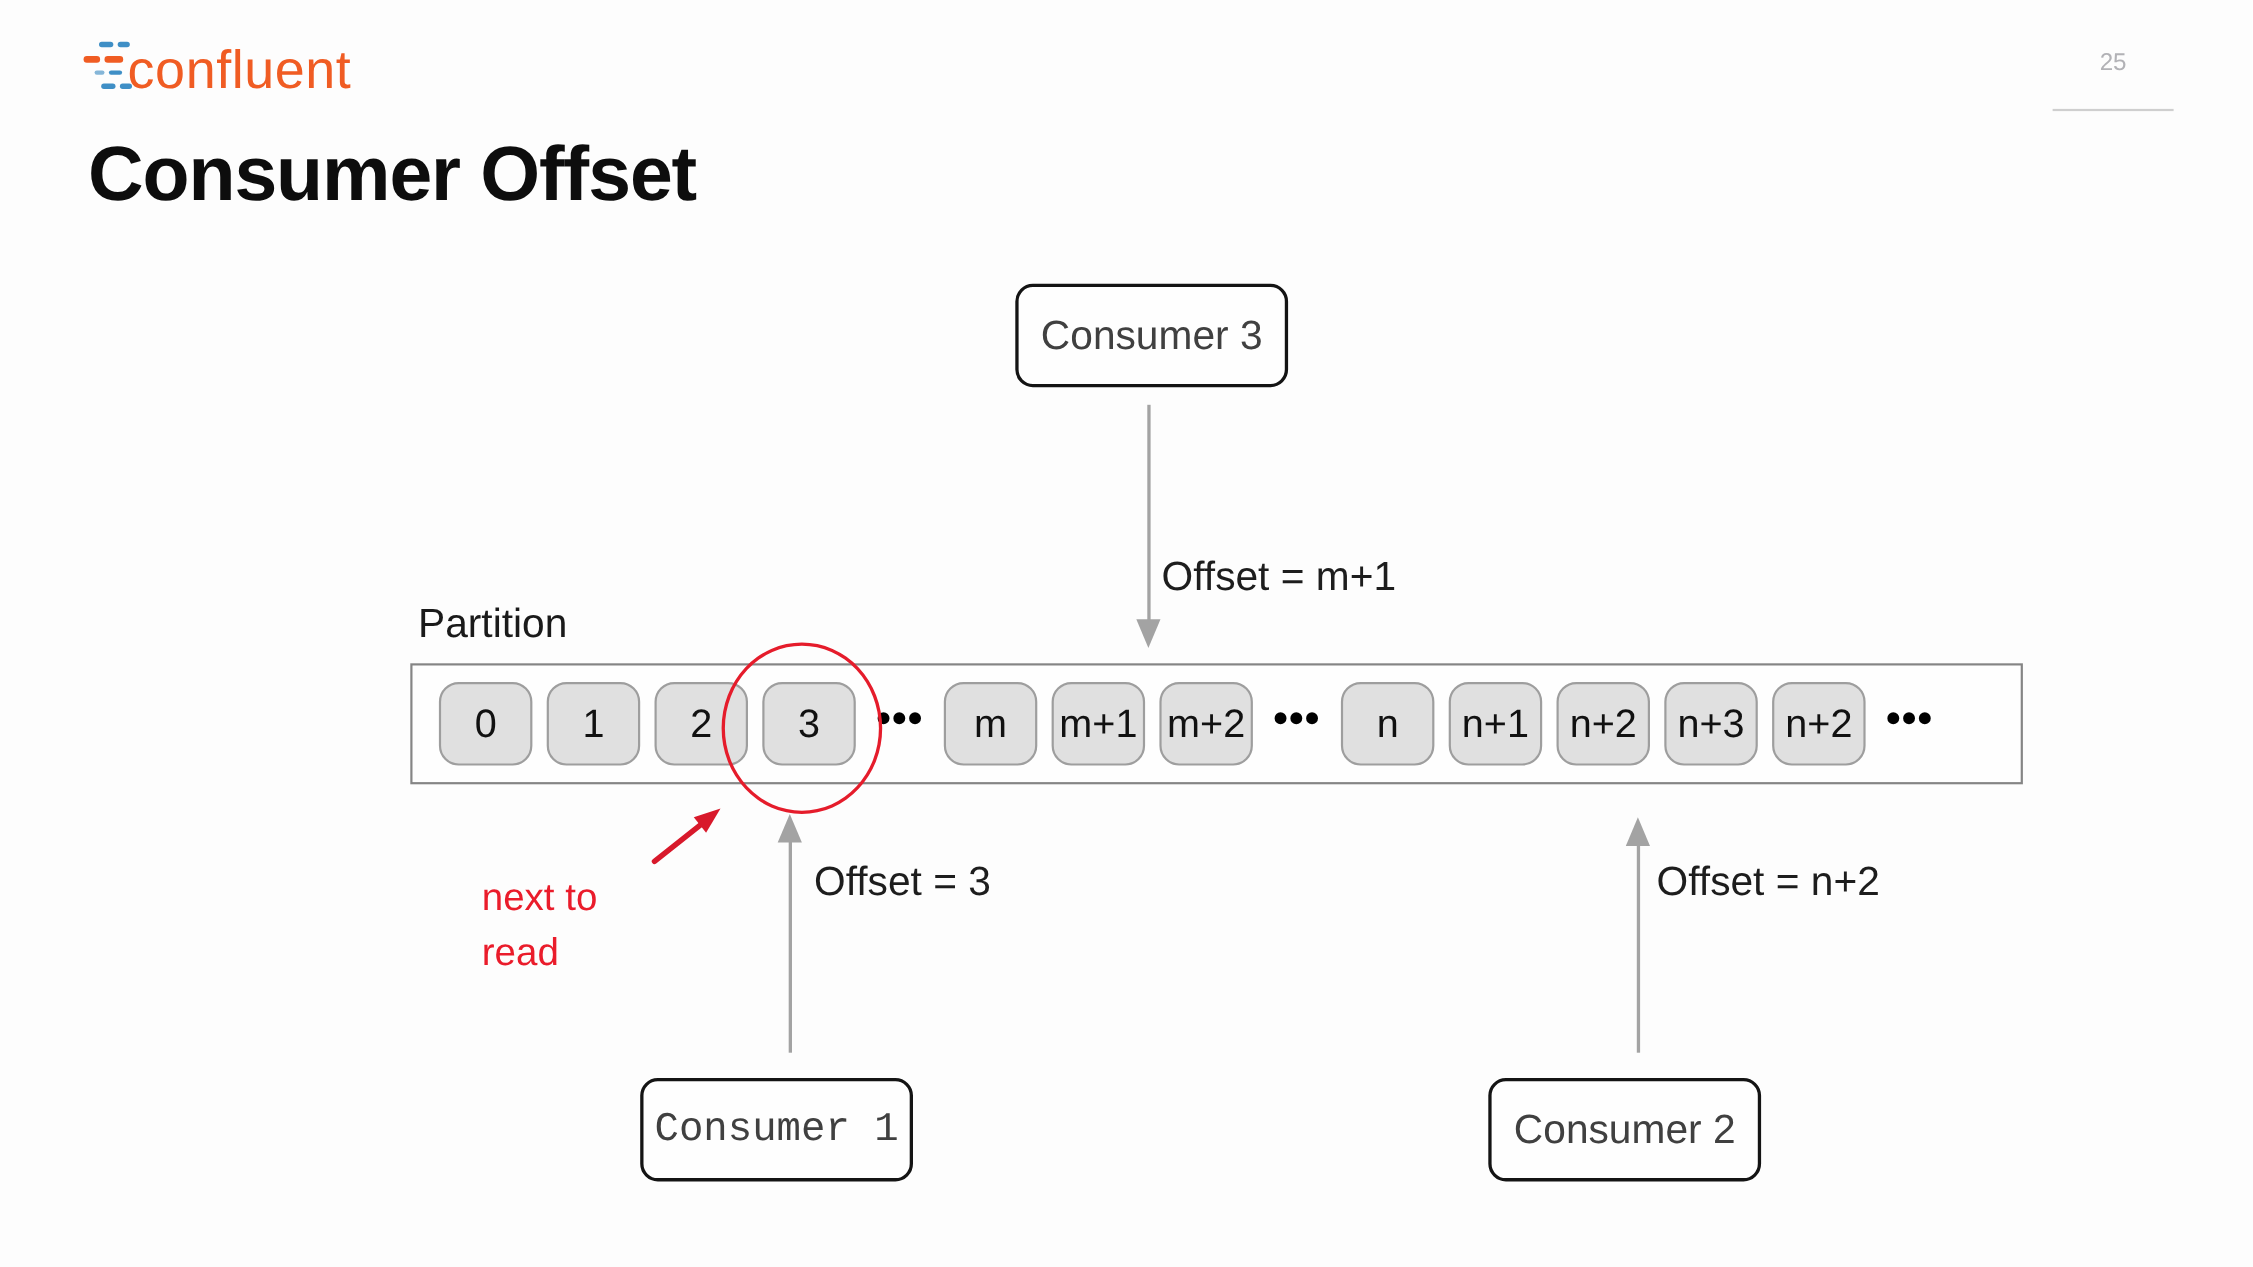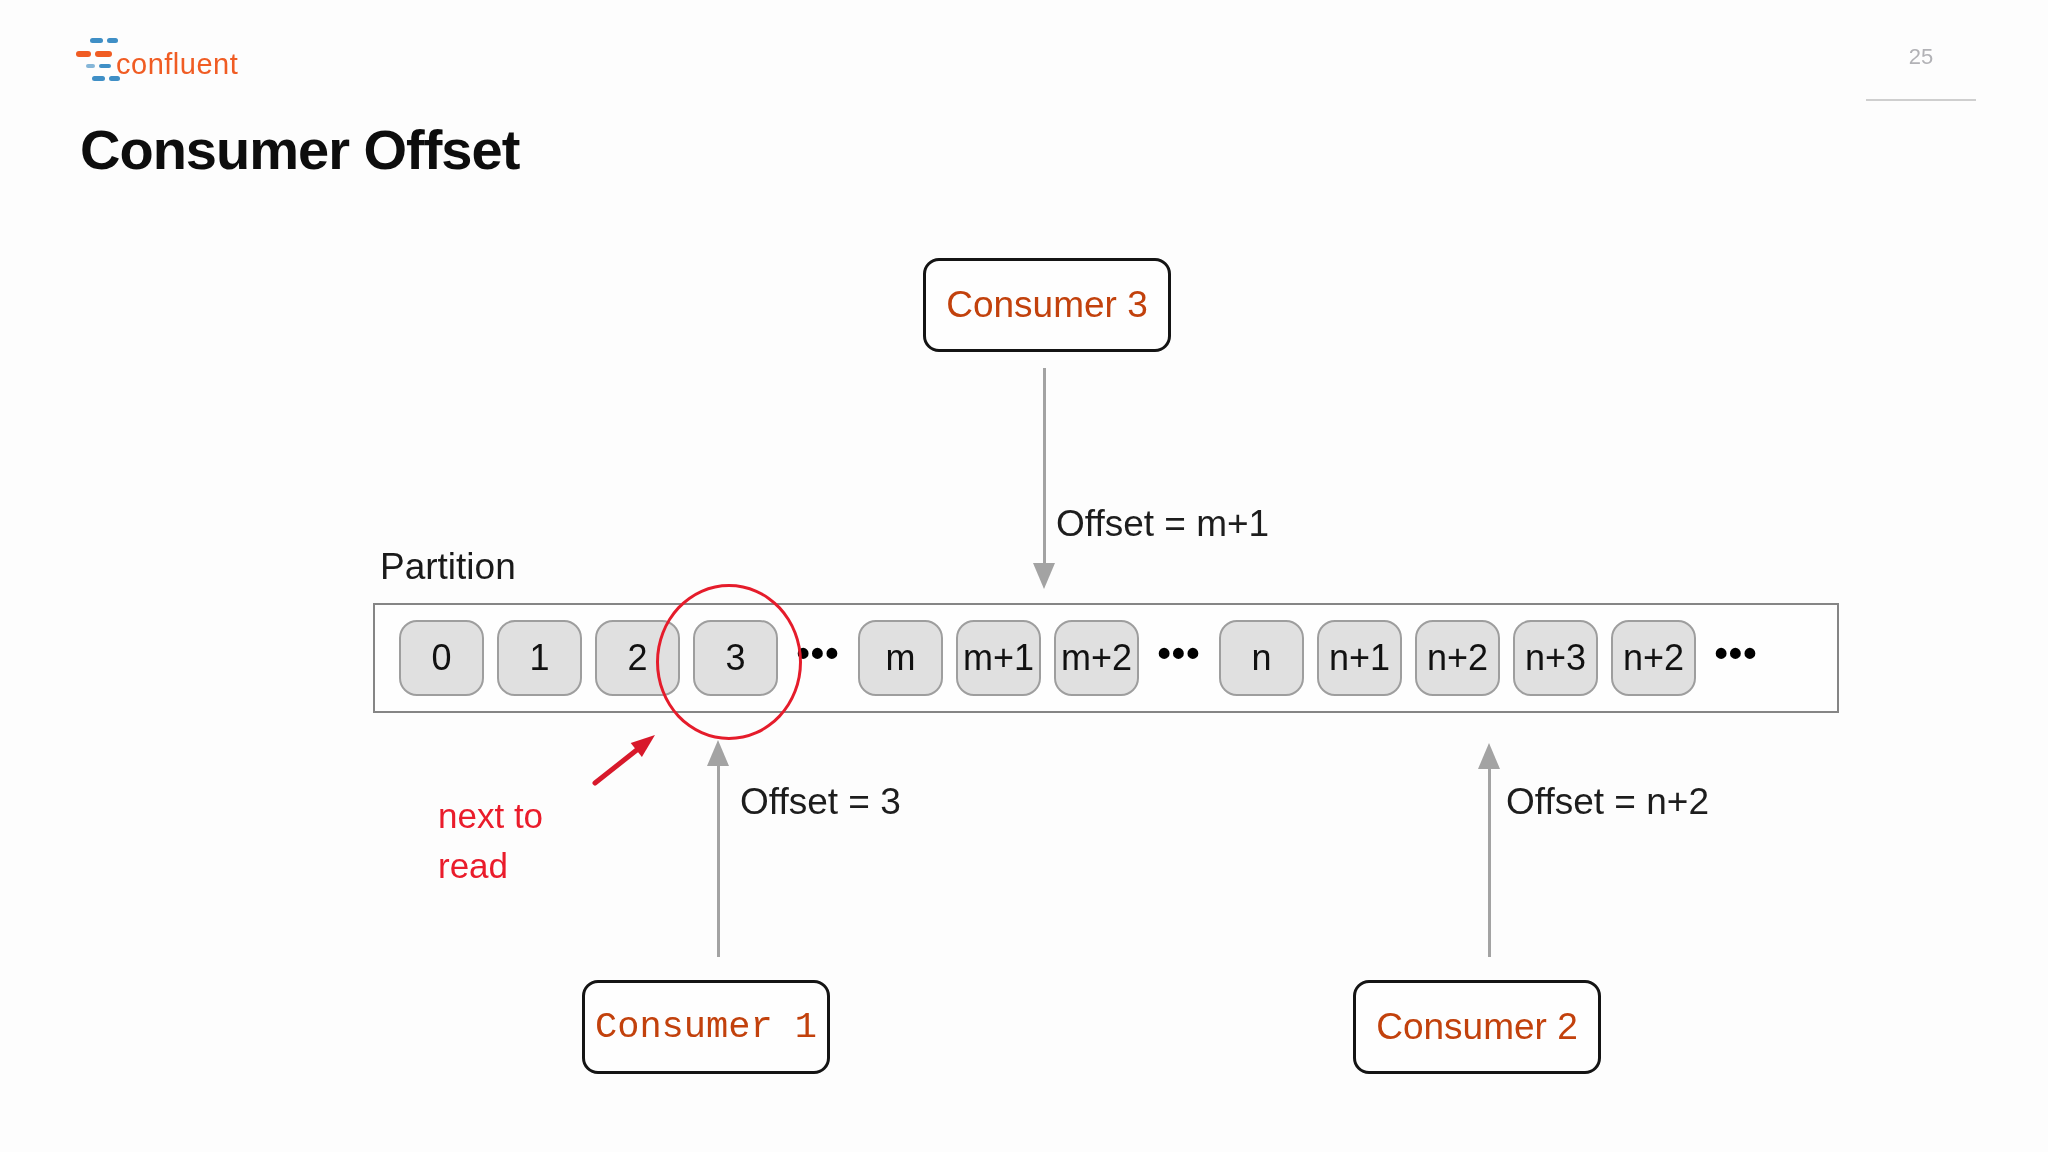--- a/index.html
+++ b/index.html
@@ -12,33 +12,33 @@
   }
 
   
   .logo{position:absolute;left:76px;top:34px;display:flex;align-items:center;}
   .logo-mark{position:relative;width:46px;height:58px;display:inline-block;}
   .logo-mark i{position:absolute;height:5px;border-radius:3px;display:block;}
   .lm-b{background:#3f8fc6;}
   .lm-lb{background:#85b6d8;}
   .lm-o{background:#f05c23;}
   .logo-text{
-    font-size:29px;color:#f05c23;letter-spacing:.5px;
+    font-size:49px;color:#f05c23;letter-spacing:.5px;
     margin-left:-6px;line-height:1;position:relative;top:1px;
   }
   .pagenum{
     position:absolute;left:1866px;top:44px;width:110px;
     text-align:center;font-size:22px;color:#b2b2b6;
   }
   .pagenum-rule{position:absolute;left:1866px;top:99px;width:110px;height:2px;background:#cfcfcf;}
 
   
   .title{
     position:absolute;left:80px;top:118px;margin:0;
-    font-size:56px;font-weight:700;color:#0d0d0d;letter-spacing:-1px;
+    font-size:70px;font-weight:700;color:#0d0d0d;letter-spacing:-1px;
     line-height:1.15;
     text-align:right;
   }
 
   
   .partition-label{position:absolute;left:380px;top:546px;font-size:37px;color:#1a1a1a;}
   .partition-box{
     position:absolute;left:373px;top:603px;width:1466px;height:110px;
     box-sizing:border-box;border:2px solid #858585;background:#fefefe;
     display:flex;align-items:center;gap:13px;padding-left:24px;
@@ -65,21 +65,21 @@
   .note{
     position:absolute;left:438px;top:791px;width:174px;
     font-size:35px;line-height:1.42;color:#ea1c2b;
   }
 
   
   .consumer-box{
     position:absolute;width:248px;height:94px;box-sizing:border-box;
     border:3px solid #141414;border-radius:16px;background:#fefefe;
     display:flex;align-items:center;justify-content:center;
-    font-size:37px;color:#c2410c;
+    font-size:37px;color:#404040;
   }
   .c3{left:923px;top:258px;}
   .c1{left:582px;top:980px;font-family:Liberation Mono, monospace;}
   .c2{left:1353px;top:980px;}
 
   
   .vline{position:absolute;width:3px;background:#a3a3a3;}
   .head-up,.head-down{position:absolute;width:0;height:0;border-left:11px solid transparent;border-right:11px solid transparent;}
   .head-up{border-bottom:26px solid #a3a3a3;}
   .head-down{border-top:26px solid #a3a3a3;}

